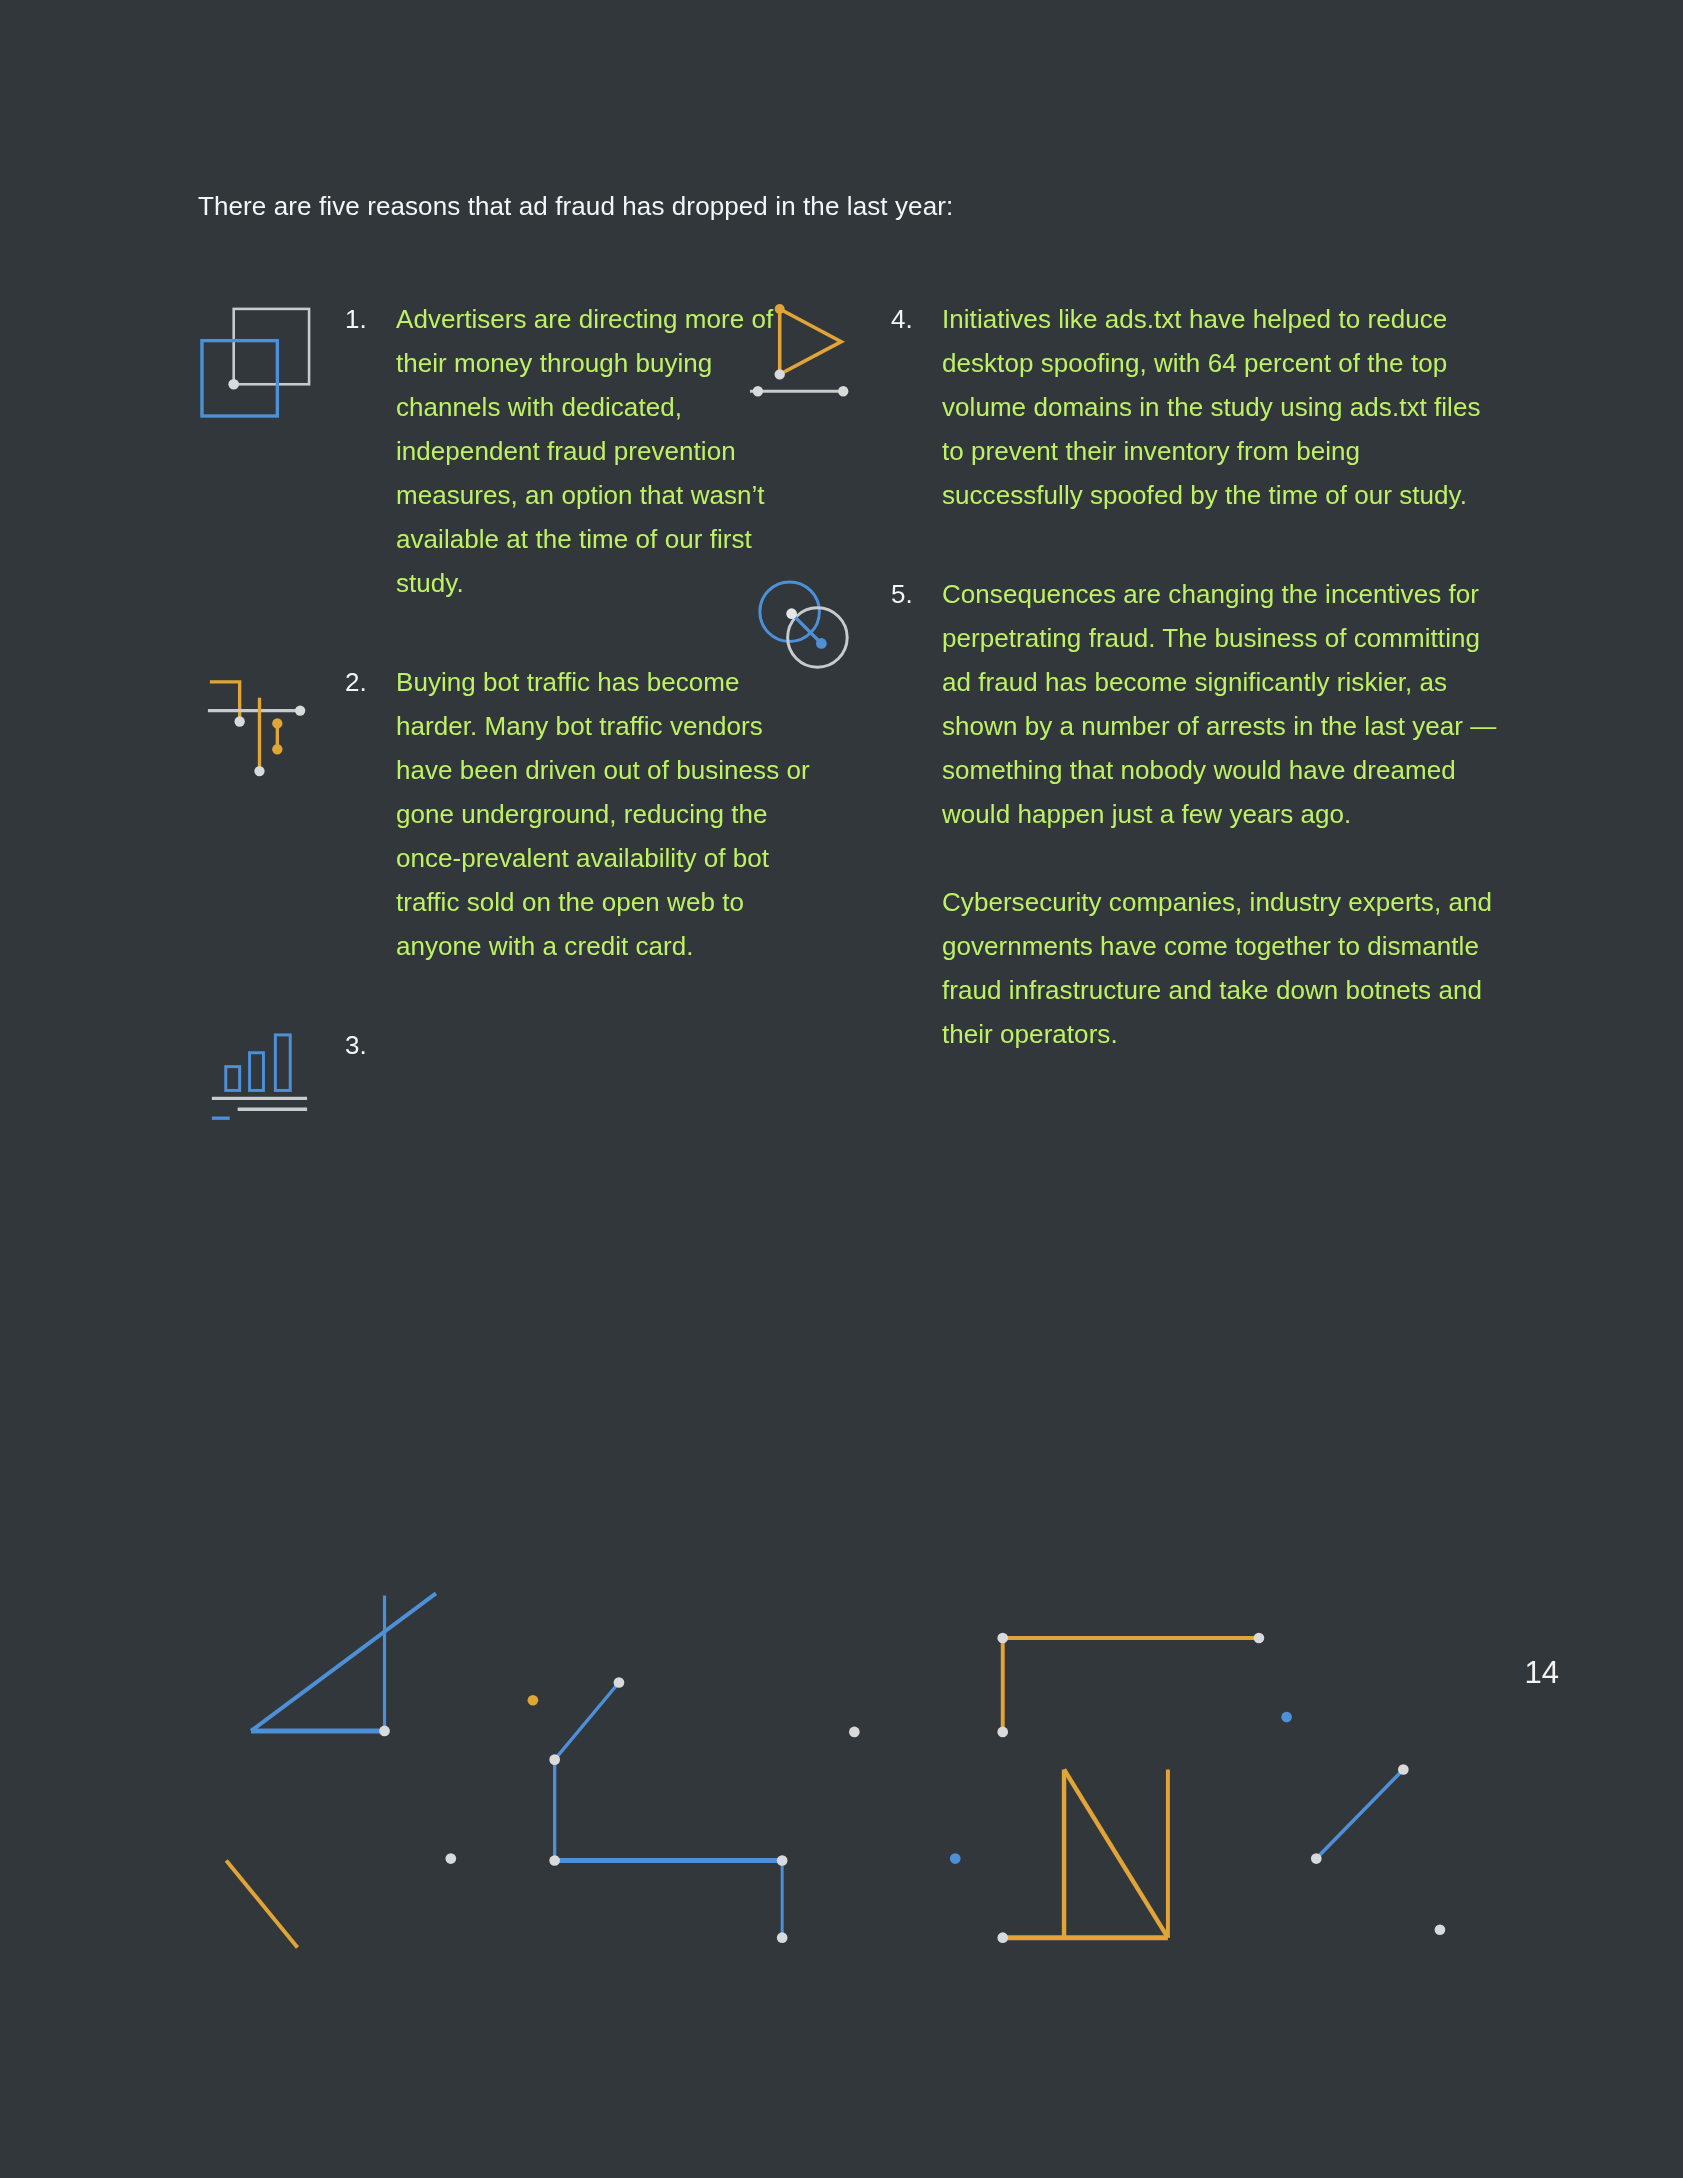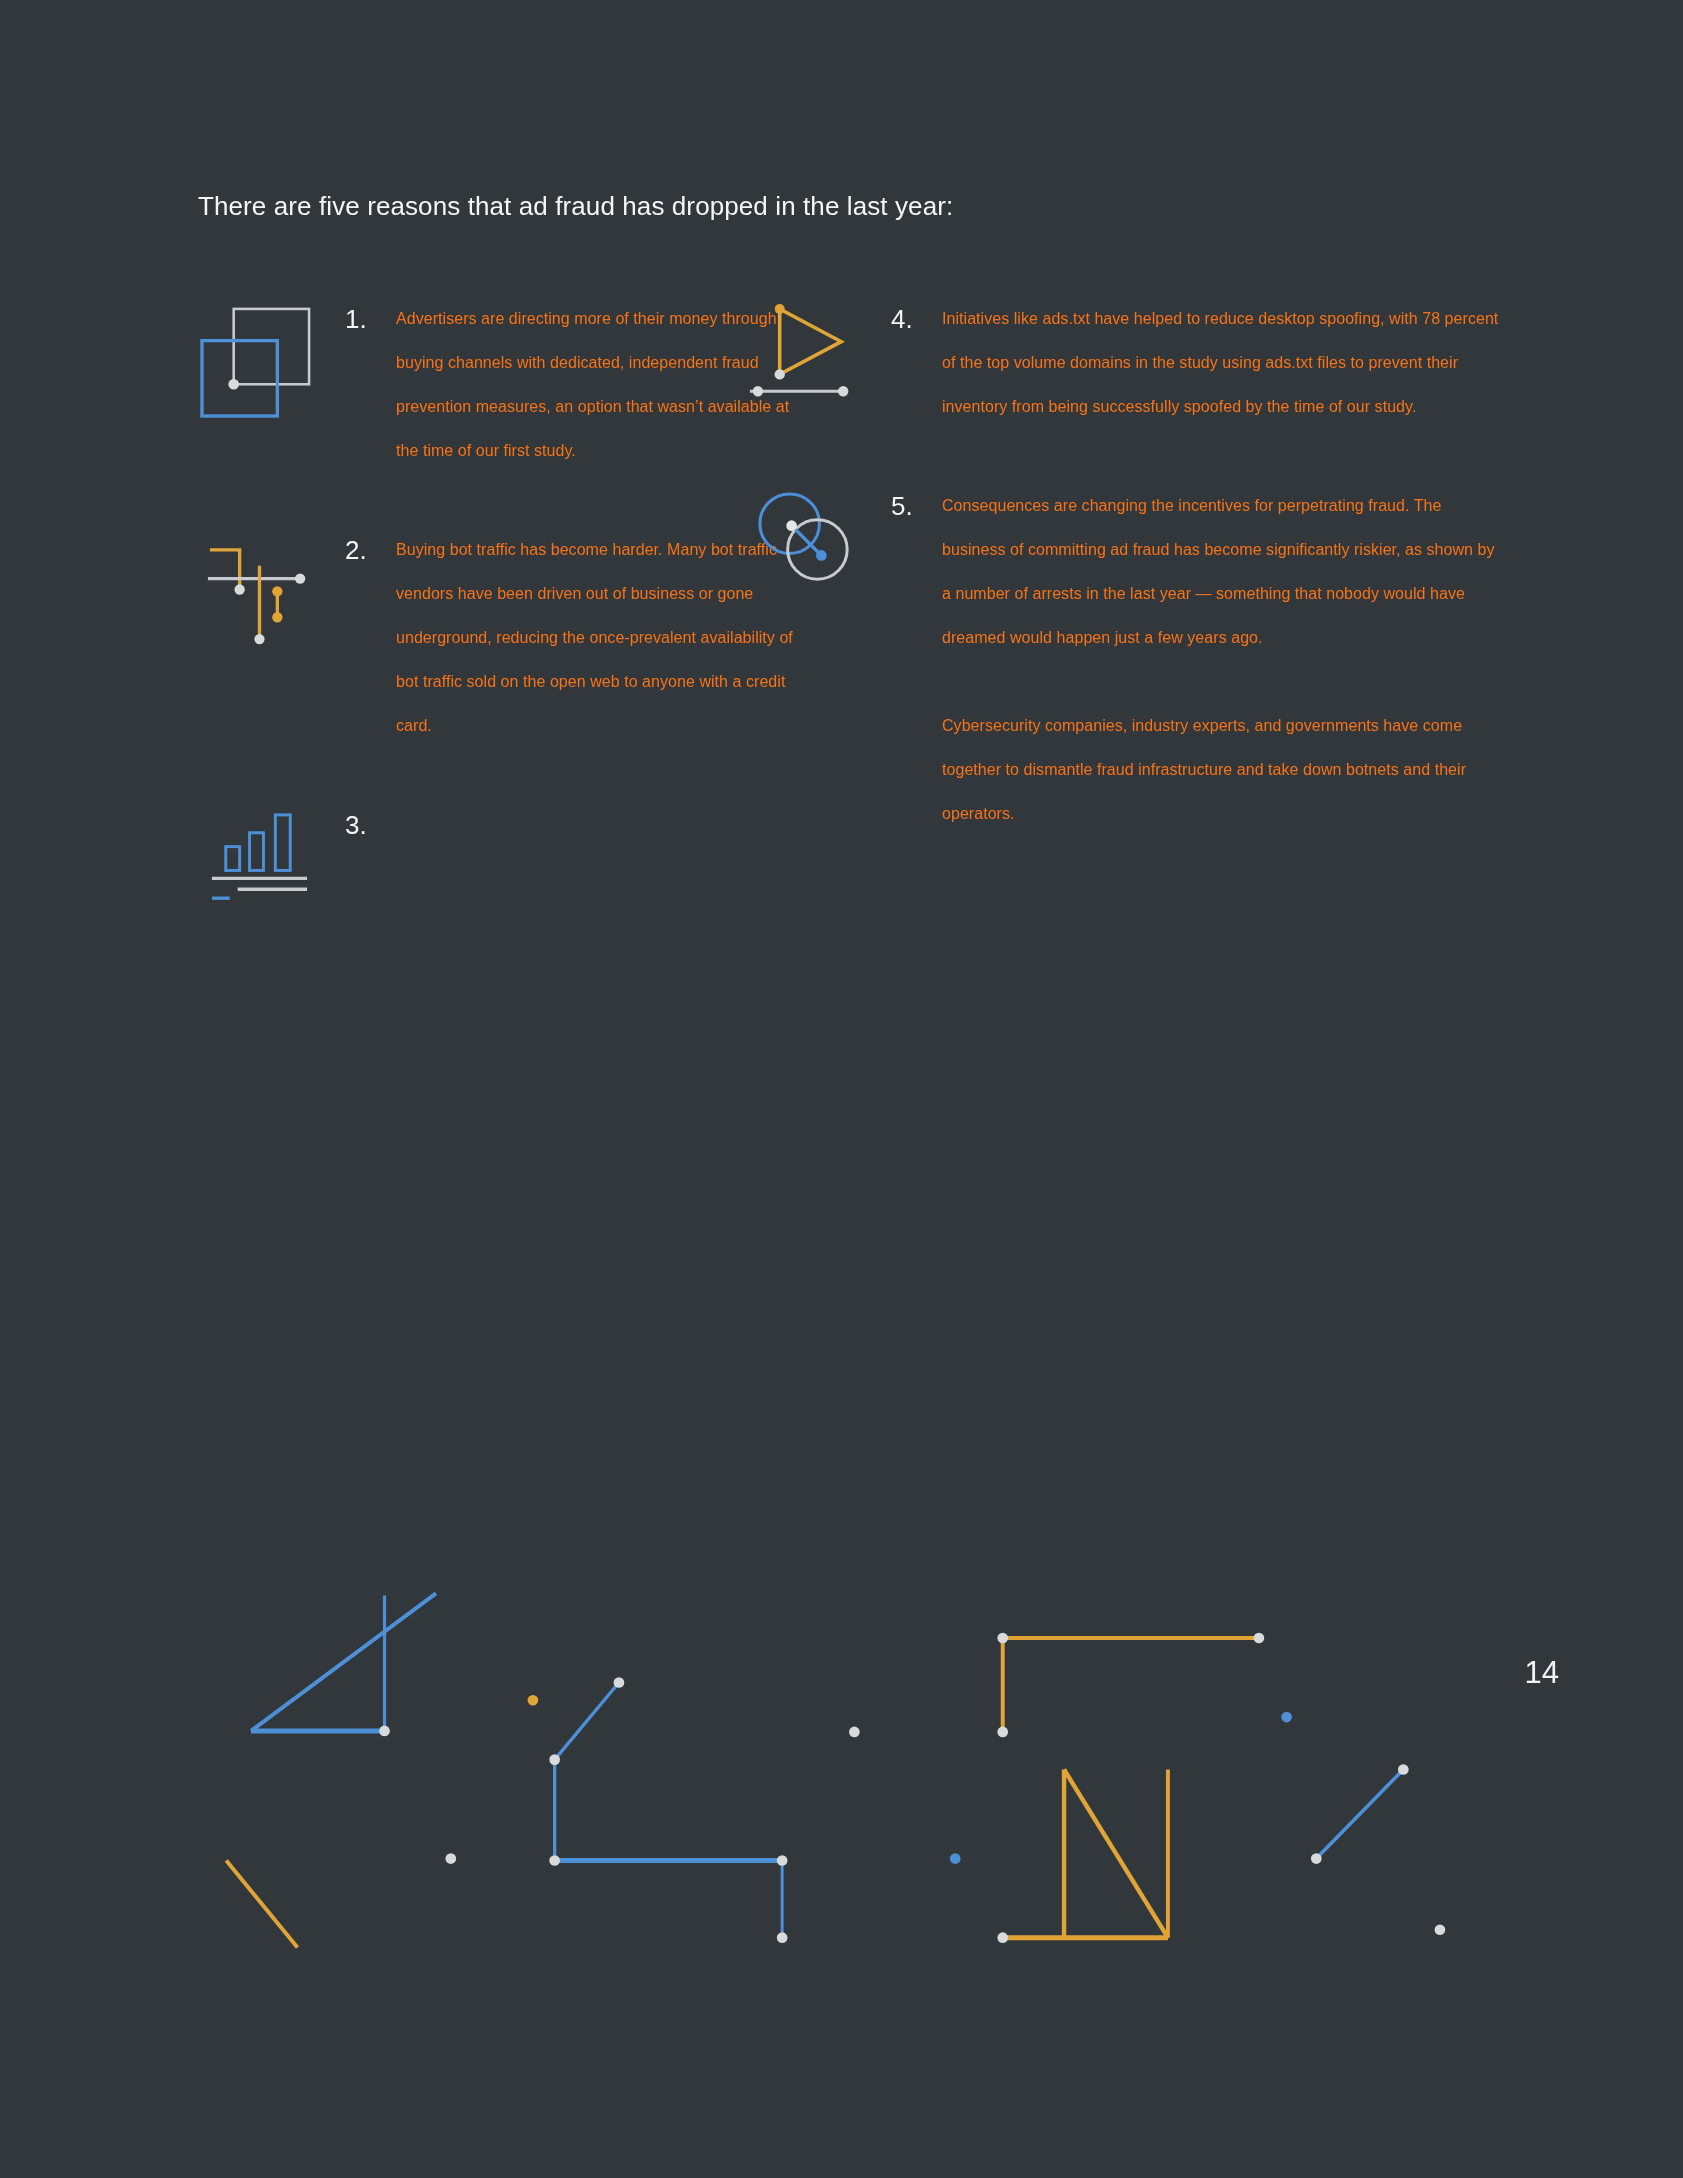--- a/index.html
+++ b/index.html
@@ -64,23 +64,23 @@
     flex: 0 0 51px;
     font-size: 26px;
     line-height: 44px;
     color: #f4f5f6;
     padding-left: 147px;
     box-sizing: content-box;
   }
 
   .item-body {
     flex: 1 1 auto;
-    font-size: 16px;
+    font-size: 26px;
     line-height: 44px;
-    color: #f97316;
+    color: #bef264;
     letter-spacing: 0.05px;
   }
   .item-body p + p { margin-top: 44px; }
 
   
   .col-right .item-num { padding-left: 0; }
   .col-right .item-icon { left: -149px; }
 
   
   .col-left  .item + .item { margin-top: 55px; }
@@ -173,21 +173,21 @@
           <path d="M38 12 L38 78 L100 45 Z" fill="none" stroke="#e0a437" stroke-width="3.6" stroke-linejoin="miter"></path>
           <circle cx="38" cy="12" r="5" fill="#e0a437"></circle>
           <circle cx="38" cy="78" r="5.2" fill="#d8dadb"></circle>
           <line x1="8" y1="95" x2="102" y2="95" stroke="#c8cbcd" stroke-width="3.2"></line>
           <circle cx="16" cy="95" r="5.2" fill="#d8dadb"></circle>
           <circle cx="102" cy="95" r="5.2" fill="#d8dadb"></circle>
         </svg>
       </div>
       <div class="item-num">4.</div>
       <div class="item-body">
-        <p>Initiatives like ads.txt have helped to reduce desktop spoofing, with 78 percent of the top volume domains in the study using ads.txt files to prevent their inventory from being successfully spoofed by the time of our study.</p>
+        <p>Initiatives like ads.txt have helped to reduce desktop spoofing, with 64 percent of the top volume domains in the study using ads.txt files to prevent their inventory from being successfully spoofed by the time of our study.</p>
       </div>
     </div>
 
     <div class="item">
       <div class="item-icon">
         <svg width="129" height="129" viewBox="0 0 130 130">
           <circle cx="48" cy="40" r="30" fill="none" stroke="#4d90d8" stroke-width="3"></circle>
           <circle cx="76" cy="66" r="30" fill="none" stroke="#c8cbcd" stroke-width="3"></circle>
           <line x1="50" y1="42" x2="80" y2="72" stroke="#4d90d8" stroke-width="3.4"></line>
           <circle cx="50" cy="42" r="5.4" fill="#e4e6e7"></circle>

